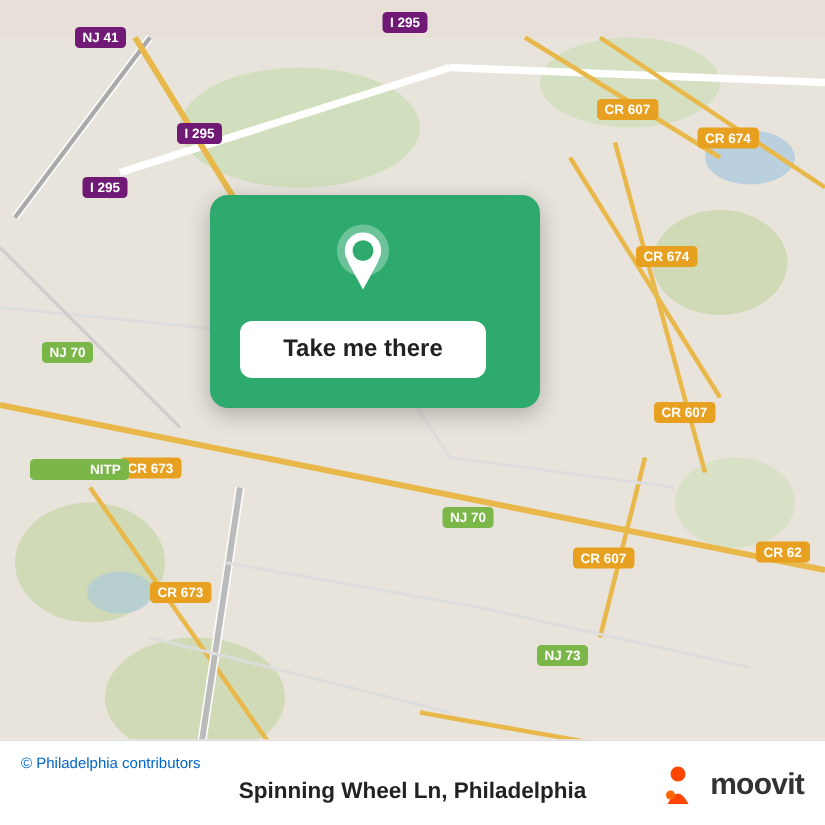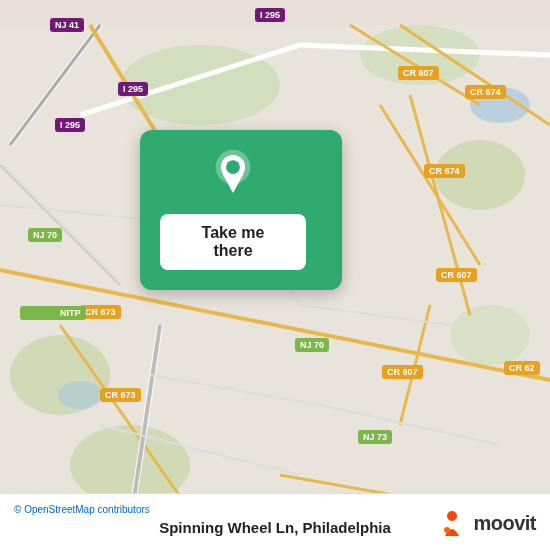--- a/index.html
+++ b/index.html
@@ -54,21 +54,21 @@
       font-weight: 600;
       color: #222;
       text-align: center;
     }
 
     
     .map-card {
       position: absolute;
       top: 130px;
       left: 140px;
-      width: 202px;
+      width: 220px;
       background: #2eaa6e;
       border-radius: 12px;
       display: flex;
       flex-direction: column;
       align-items: center;
       padding: 18px 36px 20px 20px;
       z-index: 20;
       box-shadow: 0 4px 15px rgba(0,0,0,0.25);
     }
 
@@ -210,21 +210,21 @@
       <circle cx="26" cy="22" r="20" fill="white" opacity="0.3"></circle>
       <circle cx="26" cy="22" r="14" fill="white"></circle>
       <circle cx="26" cy="22" r="8" fill="#2eaa6e"></circle>
       <polygon points="26,52 14,30 38,30" fill="white"></polygon>
     </svg>
     <button class="take-me-btn">Take me there</button>
   </div>
 
   <div class="bottom-panel">
     <div class="attribution">
-      <span>© OpenStreetMap contributors</span>
+      <span>© Philadelphia contributors</span>
     </div>
     <div class="location-label">Spinning Wheel Ln, Philadelphia</div>
 
     <div class="moovit-logo" style="position:absolute;bottom:12px;right:14px;">
 
       <svg class="moovit-icon" viewBox="0 0 30 30" xmlns="http://www.w3.org/2000/svg">
         <circle cx="15" cy="8" r="5" fill="#ff4500"></circle>
         <path d="M8 28 Q15 14 22 28" fill="#ff4500"></path>
         <circle cx="10" cy="22" r="3" fill="#ff6600"></circle>
       </svg>

